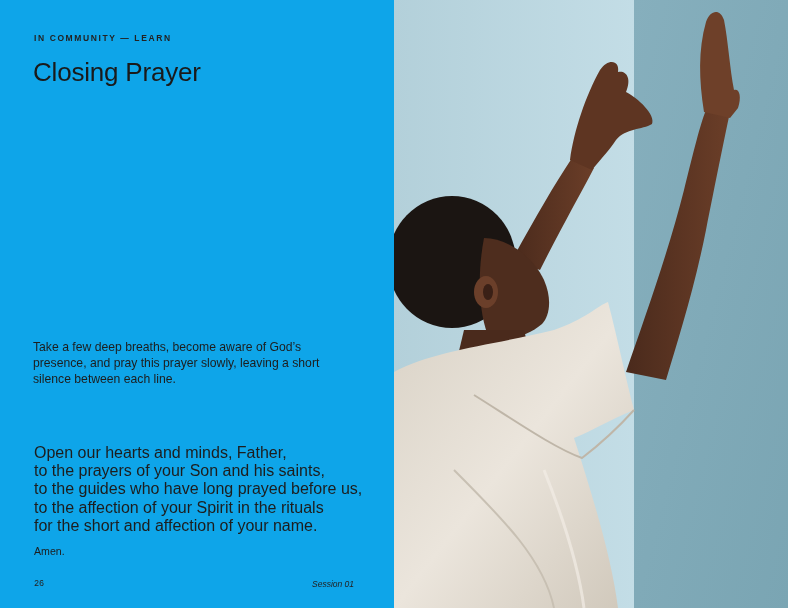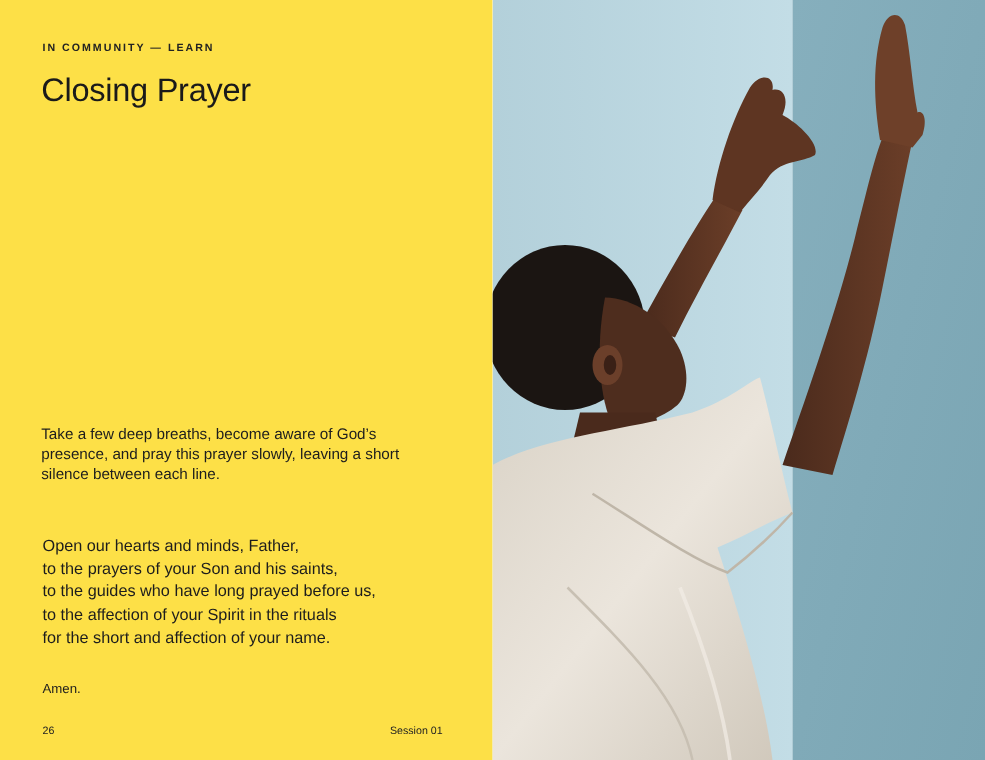--- a/index.html
+++ b/index.html
@@ -5,52 +5,52 @@
   html, body { margin: 0; padding: 0; }
   body {
     width: 788px; height: 608px; overflow: hidden;
     background: #ffffff;
     font-family: "Liberation Sans", sans-serif;
     color: #1e1e1e;
     position: relative;
   }
   .page-left {
     position: absolute; left: 0; top: 0; width: 394px; height: 608px;
-    background: #fde047;
+    background: #0ea5e9;
   }
   .eyebrow {
     position: absolute; left: 34px; top: 33px;
     font-size: 8.5px; letter-spacing: 1.6px; font-weight: bold;
     color: #222;
   }
   .title {
     position: absolute; left: 33px; top: 57px;
     font-size: 26px; font-weight: normal; color: #1a1a1a;
     letter-spacing: -0.2px; margin: 0;
   }
   .intro {
     position: absolute; left: 33px; top: 339px; width: 300px;
     font-size: 12.2px; line-height: 16px; color: #1d1d1d;
   }
   .prayer {
-    position: absolute; left: 34px; top: 428px; width: 300px;
-    font-size: 13px; line-height: 18.2px; color: #1d1d1d;
+    position: absolute; left: 34px; top: 444px; width: 300px;
+    font-size: 16px; line-height: 18.2px; color: #1d1d1d;
   }
   .prayer .line { display: block; white-space: nowrap; }
   .amen {
     position: absolute; left: 34px; top: 545px;
     font-size: 10.6px; color: #1d1d1d;
   }
   .folio {
     position: absolute; left: 34px; top: 579px;
-    font-size: 8.5px; color: #222;
+    font-size: 8.5px; color: #222; font-family: Liberation Mono, monospace;
   }
   .running-foot {
     position: absolute; left: 312px; top: 579px;
-    font-size: 8.5px; color: #222;
+    font-size: 8.5px; color: #222; font-style: italic;
   }
   .page-right {
     position: absolute; left: 394px; top: 0; width: 394px; height: 608px;
     overflow: hidden;
   }
   .page-right svg { display: block; }
 </style>
 </head>
 <body>
 

